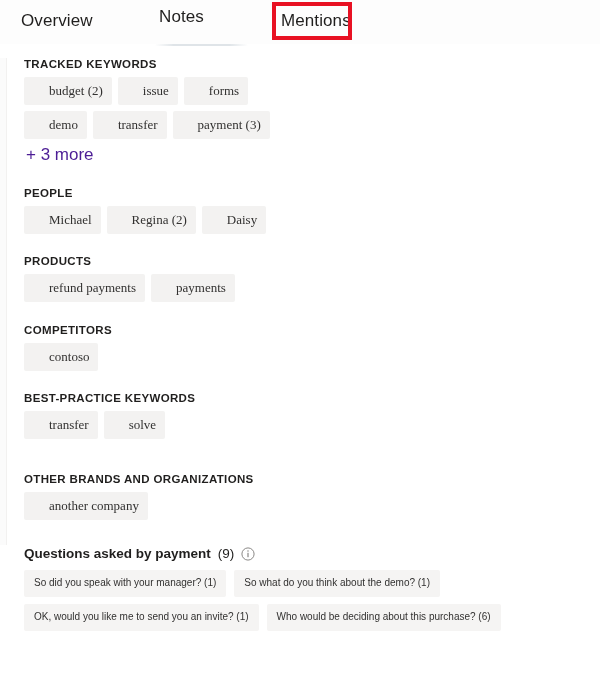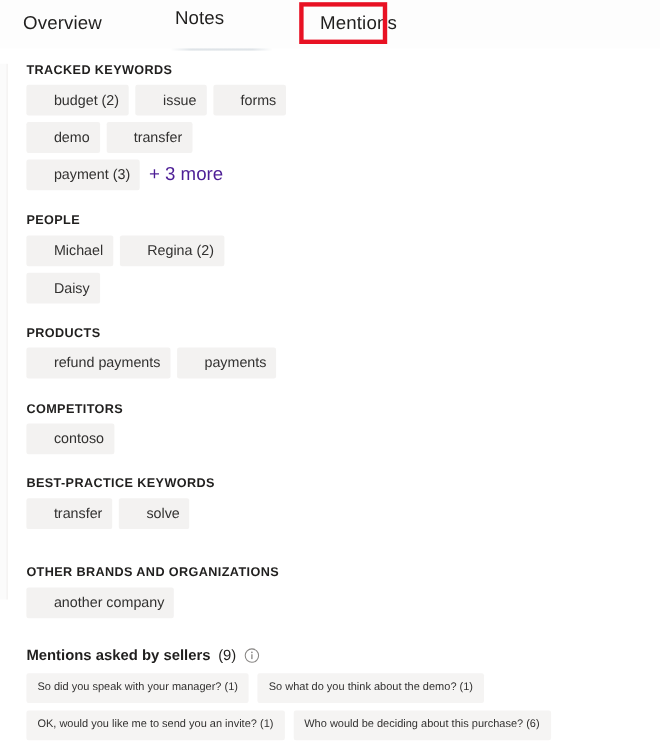--- a/index.html
+++ b/index.html
@@ -29,21 +29,21 @@
     color: #201f1e;
     letter-spacing: 0.1px;
     background: transparent;
     border: none;
     padding: 0;
     cursor: pointer;
     font-family: "Liberation Sans", "DejaVu Sans", sans-serif;
   }
   .tab-overview { position: absolute; left: 21px;  top: 11px; }
   .tab-notes    { position: absolute; left: 159px; top: 7px; }
-  .tab-mentions { position: absolute; left: 291px; top: 11px; }
+  .tab-mentions { position: absolute; left: 281px; top: 11px; }
 
   .tab-underline {
     position: absolute;
     left: 155px;
     top: 44px;
     width: 93px;
     height: 2px;
     background: linear-gradient(to right, rgba(220,226,230,0), #dfe4e8 20%, #dfe4e8 80%, rgba(220,226,230,0));
   }
   .highlight-box {
@@ -96,21 +96,21 @@
   .chip {
     background: #f3f2f1;
     color: #323130;
     font-size: 13px;
     line-height: 1;
     padding: 7px 9px 8px 25px;
     border: none;
     border-radius: 2px;
     white-space: nowrap;
     cursor: pointer;
-    font-family: Liberation Sans, sans-serif;
+    font-family: Liberation Serif, serif;
   }
   .more-link {
     color: #4c1d95;
     font-size: 17px;
     align-self: center;
     margin-left: 2px;
     cursor: pointer;
     white-space: nowrap;
   }
 
@@ -213,21 +213,21 @@
 
   <div class="section" style="margin-top:34px;">
     <div class="section-title">OTHER BRANDS AND ORGANIZATIONS</div>
     <div class="chips">
       <button class="chip">another company</button>
     </div>
   </div>
 
   <div class="section" style="margin-top:26px;">
     <div class="q-header">
-      <span>Mentions asked by sellers</span>
+      <span>Questions asked by payment</span>
       <span class="count">(9)</span>
       <span class="info-icon">
         <svg width="14" height="14" viewBox="0 0 14 14">
           <circle cx="7" cy="7" r="6.1" fill="none" stroke="#8a8886" stroke-width="1"></circle>
           <circle cx="7" cy="4.1" r="0.75" fill="#8a8886"></circle>
           <rect x="6.4" y="5.8" width="1.2" height="4.4" fill="#8a8886"></rect>
         </svg>
       </span>
     </div>
     <div class="q-chips">

